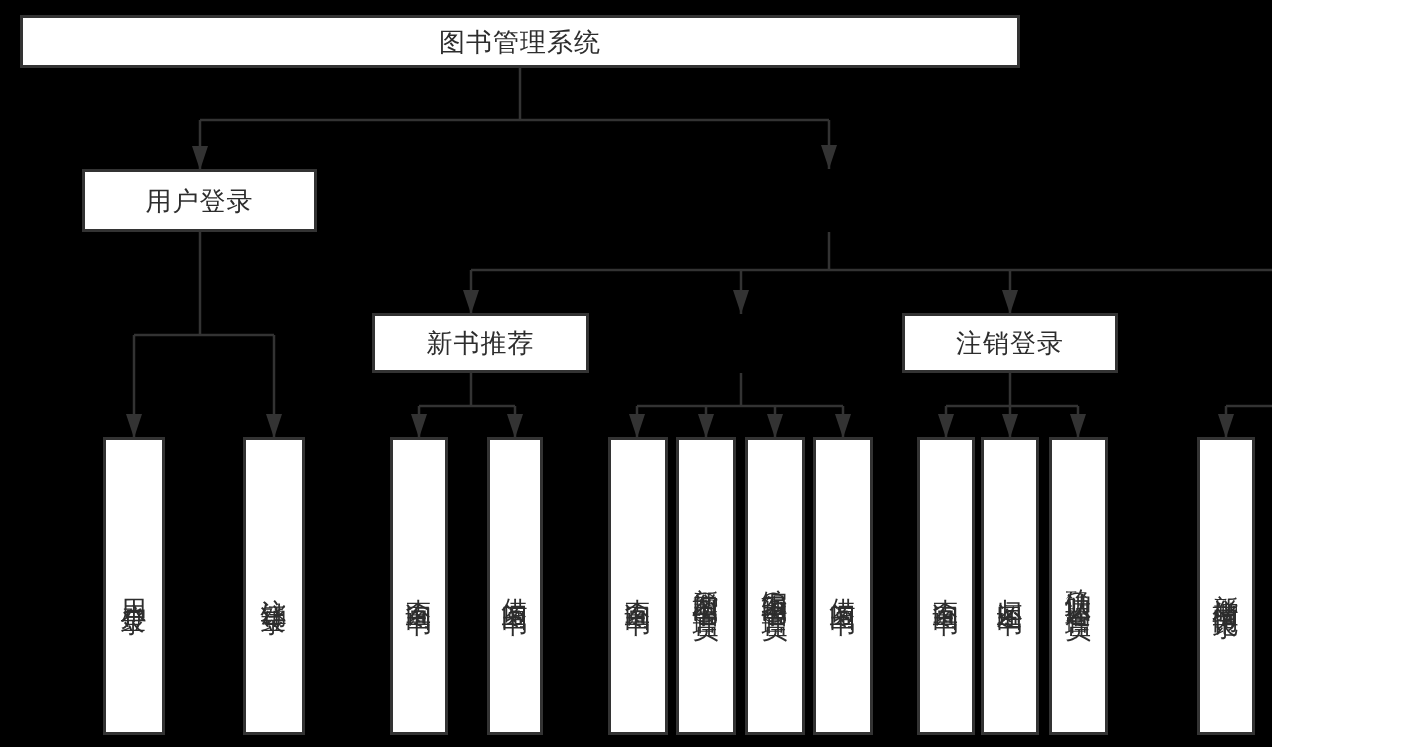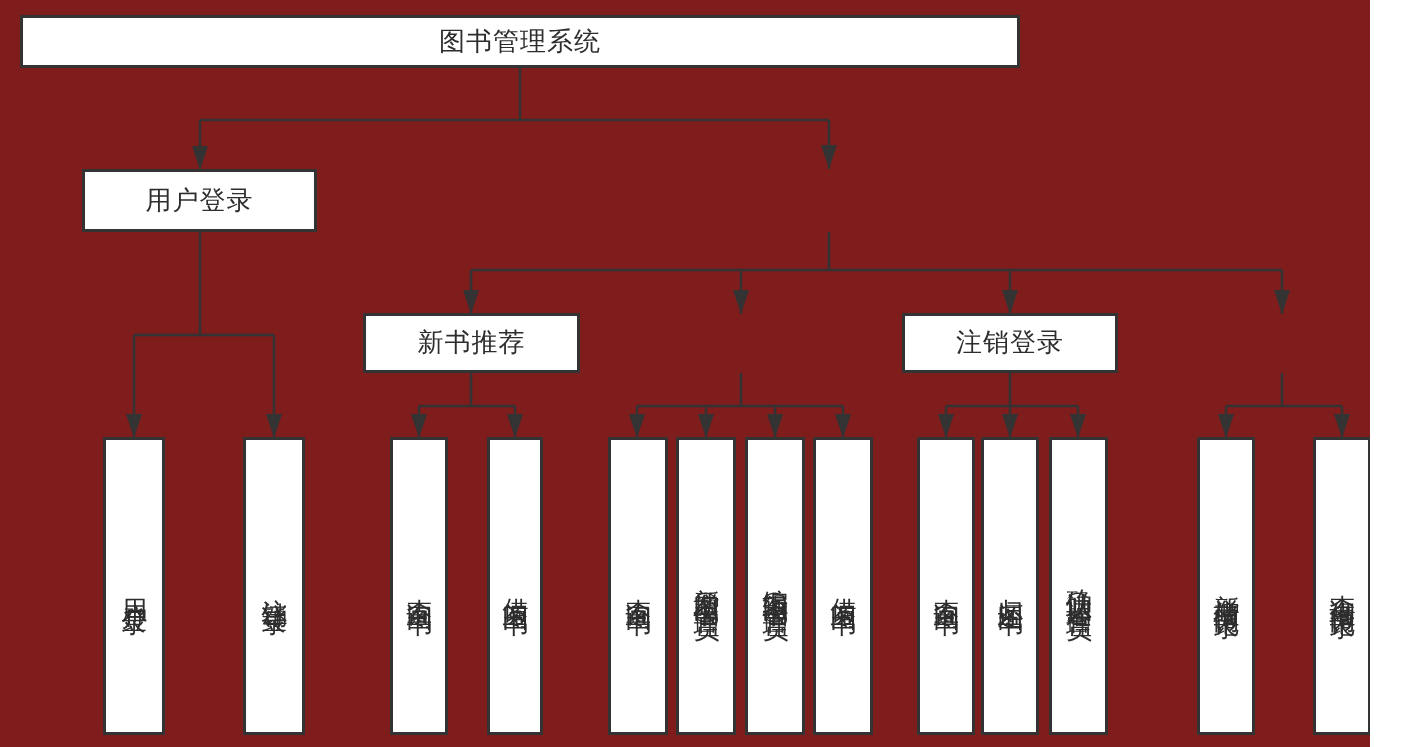--- a/index.html
+++ b/index.html
@@ -1,18 +1,18 @@
 <!DOCTYPE html>
 <html><head>
 <meta charset="utf-8">
 <style>
   html,body{margin:0;padding:0;background:#ffffff;}
   .canvas{
-    position:relative;width:1370px;height:747px;background:#7f1d1d;
-    font-family:Liberation Serif, serif;overflow:hidden;
+    position:relative;width:1272px;height:747px;background:#000000;
+    font-family:Liberation Sans, sans-serif;overflow:hidden;
   }
   svg.connectors{position:absolute;left:0;top:0;width:1405px;height:747px;z-index:1;}
   .node{
     position:absolute;box-sizing:border-box;background:#ffffff;
     border:3px solid #333333;display:flex;align-items:center;justify-content:center;
     color:#2d2d2d;z-index:2;
   }
   .h-node span{
     font-size:26px;letter-spacing:1px;white-space:nowrap;line-height:1;
   }
@@ -63,21 +63,21 @@
   </svg>
 
   <div class="node h-node" style="left:20px;top:15px;width:1000px;height:53px">
     <span>图书管理系统</span>
   </div>
 
   <div class="node h-node" style="left:82px;top:169px;width:235px;height:63px">
     <span>用户登录</span>
   </div>
 
-  <div class="node h-node" style="left:363px;top:313px;width:217px;height:60px">
+  <div class="node h-node" style="left:372px;top:313px;width:217px;height:60px">
     <span>新书推荐</span>
   </div>
   <div class="node h-node" style="left:902px;top:313px;width:216px;height:60px">
     <span>注销登录</span>
   </div>
 
   <div class="node v-node" style="left:103px;top:437px;width:62px;height:298px">
     <span>用户登录</span>
   </div>
   <div class="node v-node" style="left:243px;top:437px;width:62px;height:298px">

